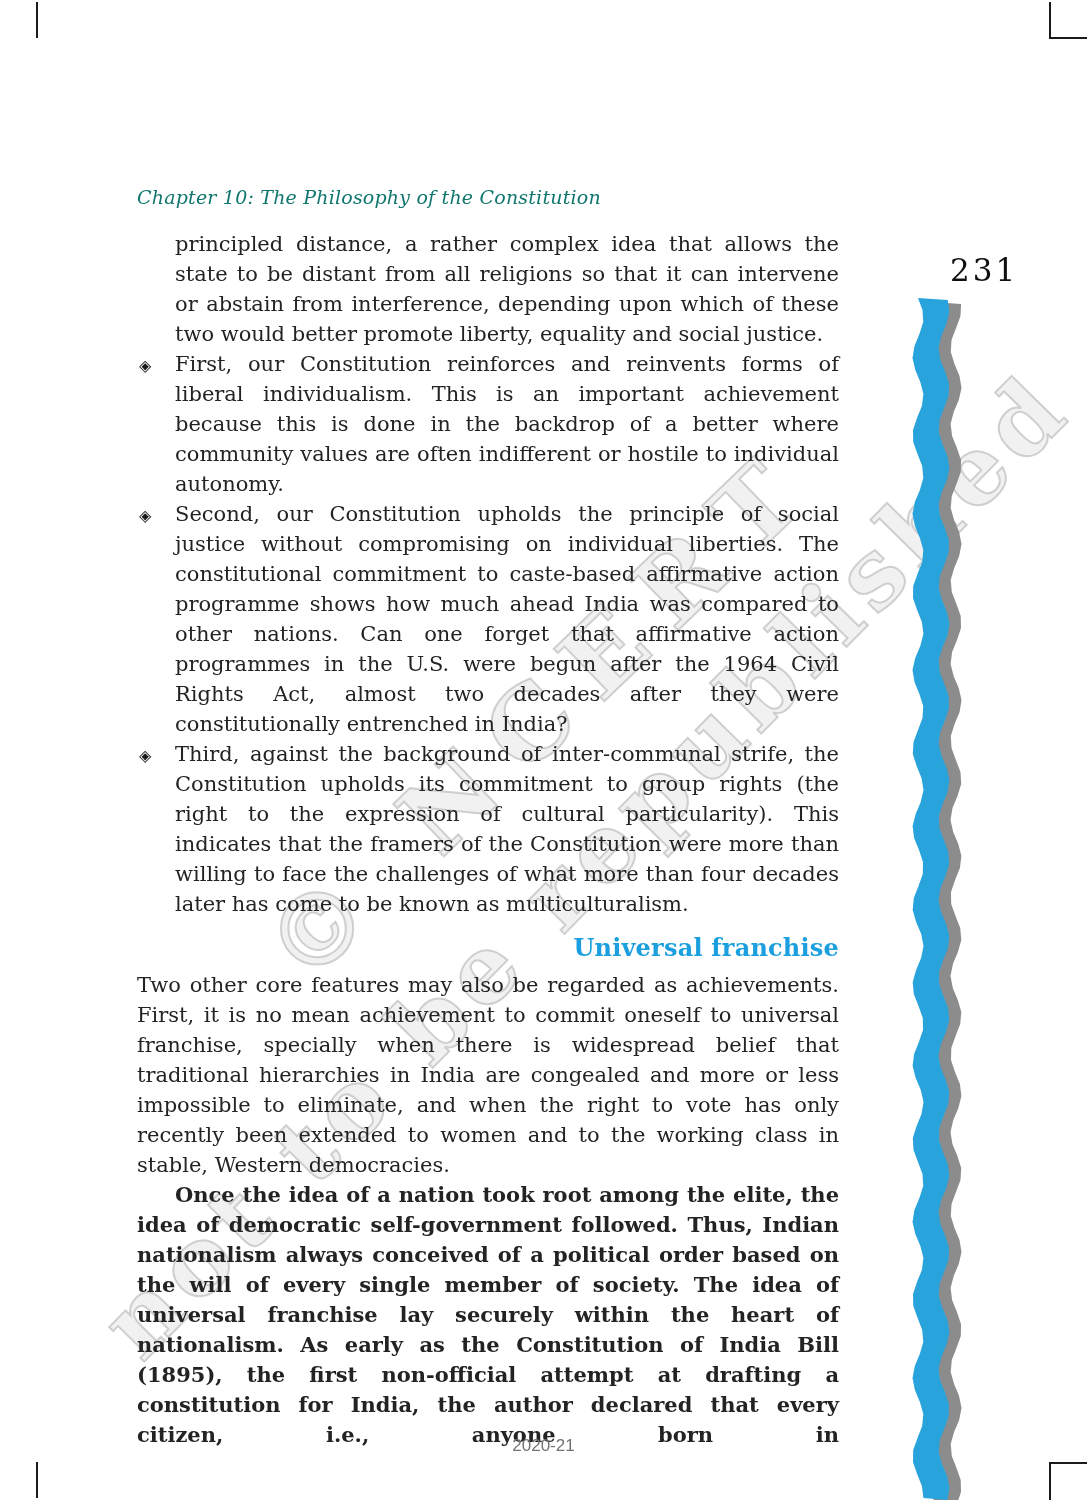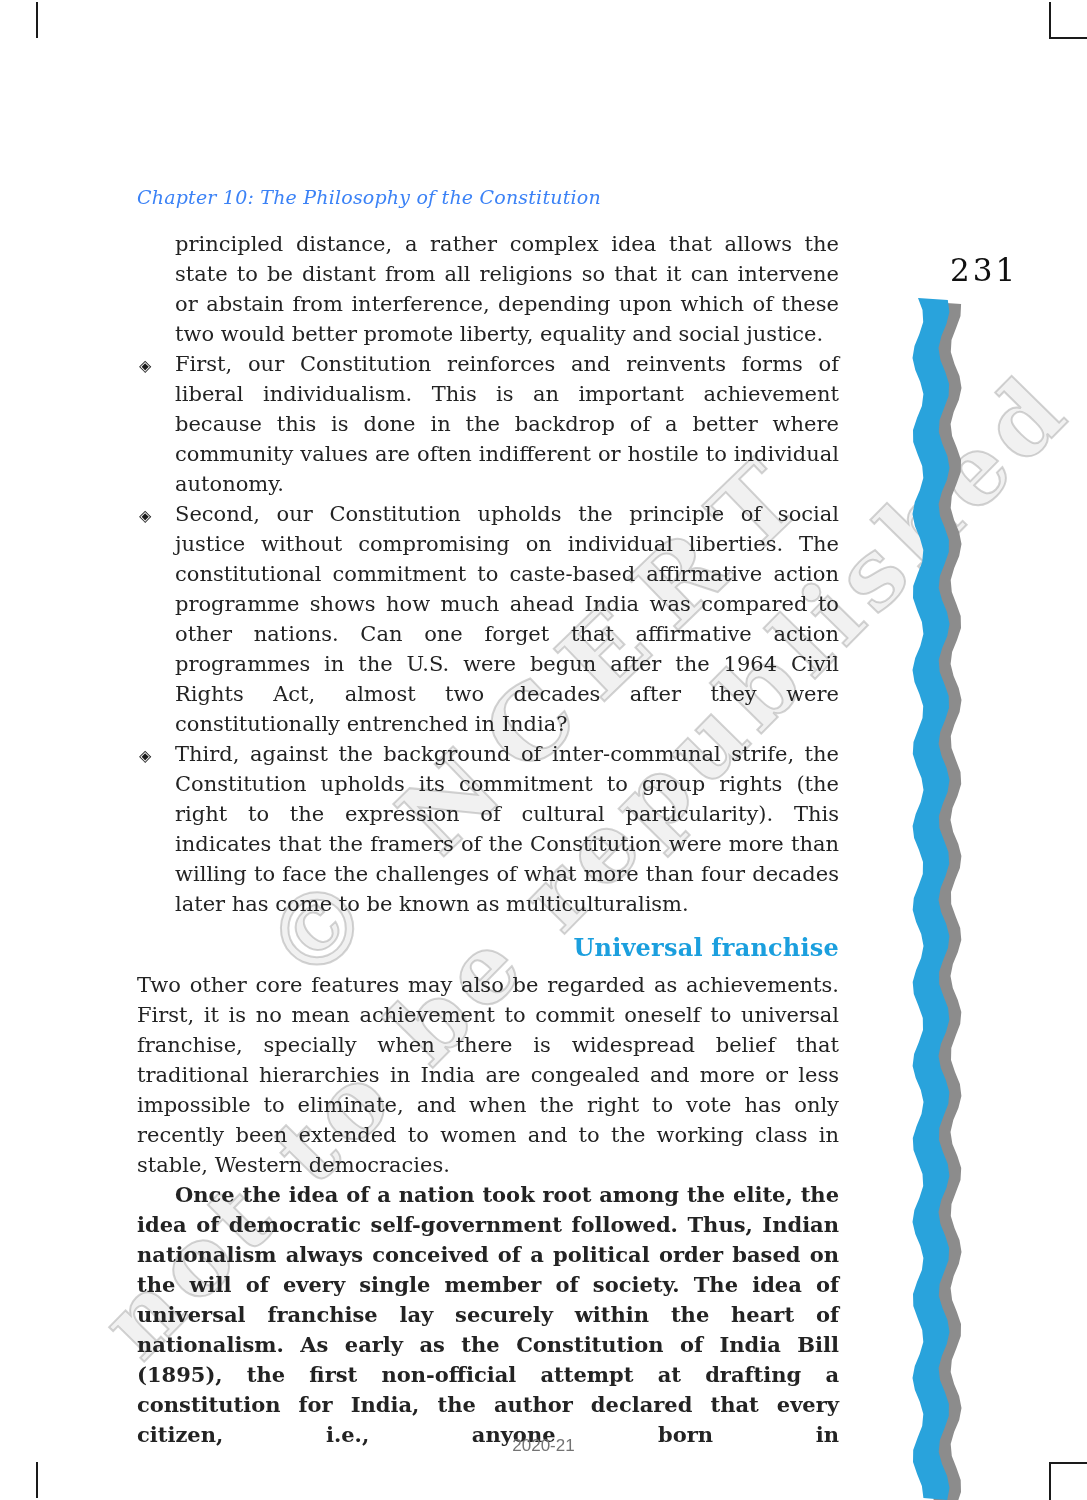--- a/index.html
+++ b/index.html
@@ -27,21 +27,21 @@
     -webkit-text-stroke:2px rgba(158,158,158,0.45);
     transform-origin:0 50%;
     pointer-events:none;
   }
   .wm1{left:282px;top:905px;font-size:100px;letter-spacing:26px;transform:rotate(-44deg);}
   .wm2{left:118px;top:1285px;font-size:95px;letter-spacing:9px;transform:rotate(-45.5deg);}
 
   
   .running-head{
     position:absolute;left:137px;top:186px;z-index:2;
-    font-style:italic;font-size:19px;color:#3b82f6;letter-spacing:0.2px;
+    font-style:italic;font-size:19px;color:#0f766e;letter-spacing:0.2px;
   }
   .page-number{
     position:absolute;left:909px;top:252px;z-index:2;
     font-size:31px;color:#101010;letter-spacing:3px;margin-left:41px;
   }
   .footer{
     position:absolute;left:0;top:1436px;width:1087px;z-index:2;
     text-align:center;font-family:"Liberation Sans", sans-serif;
     font-size:17px;color:#737373;
   }

